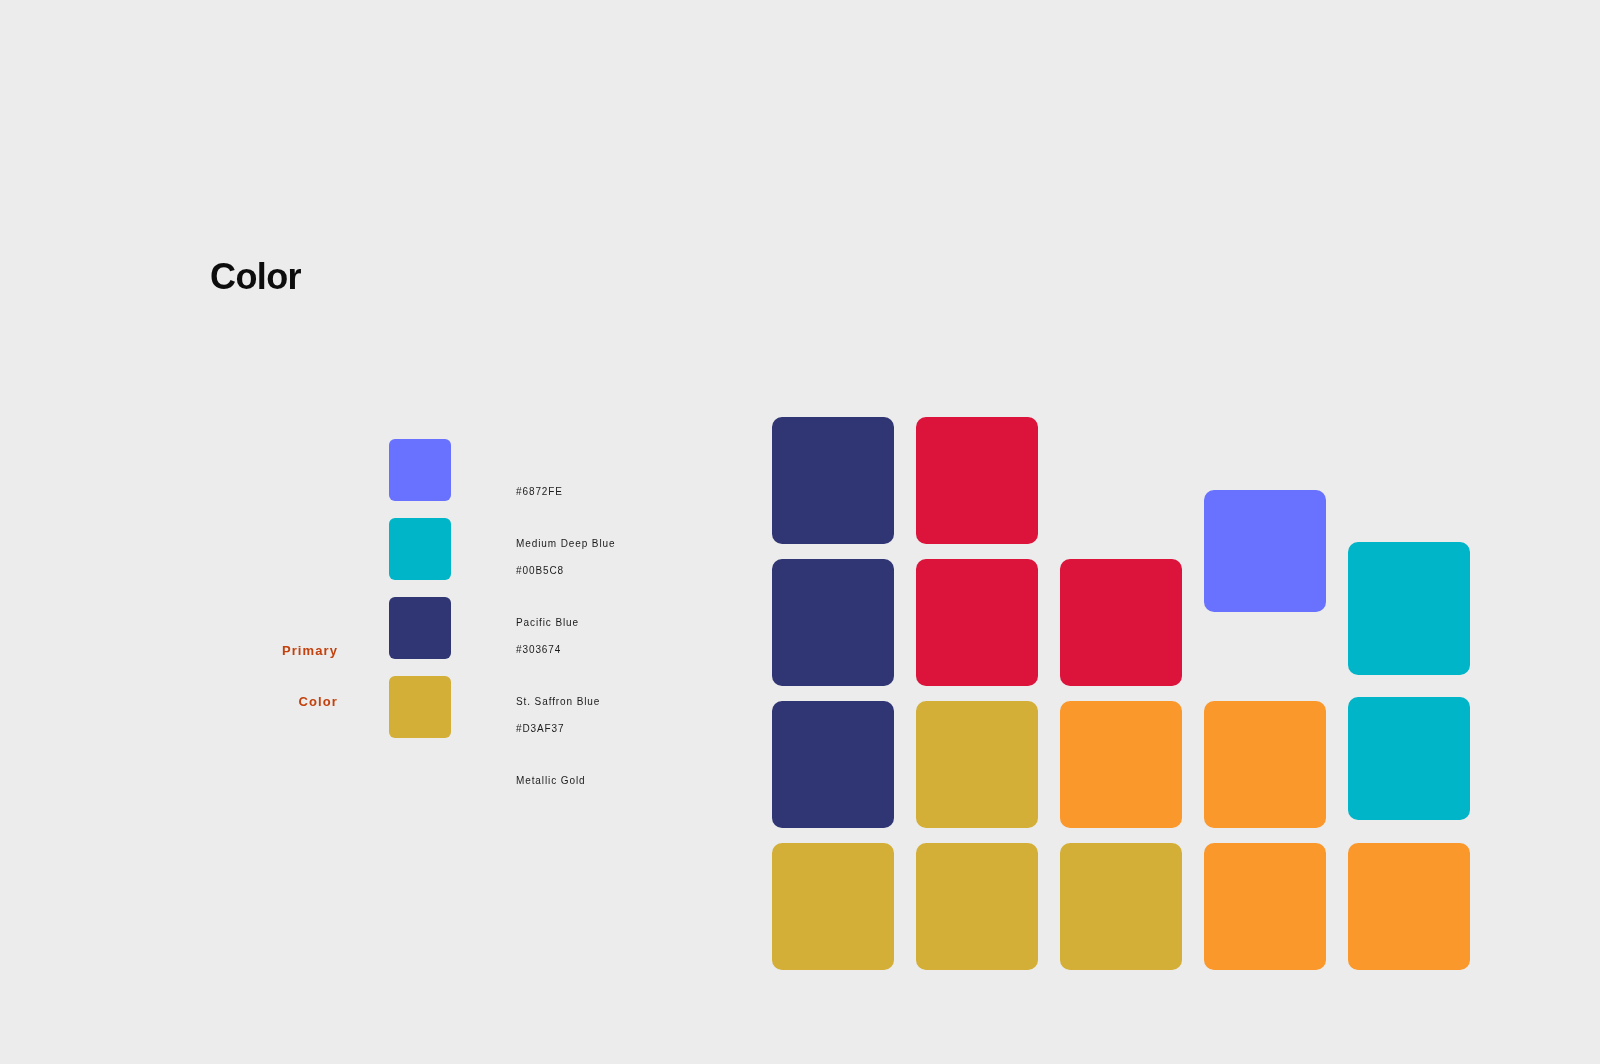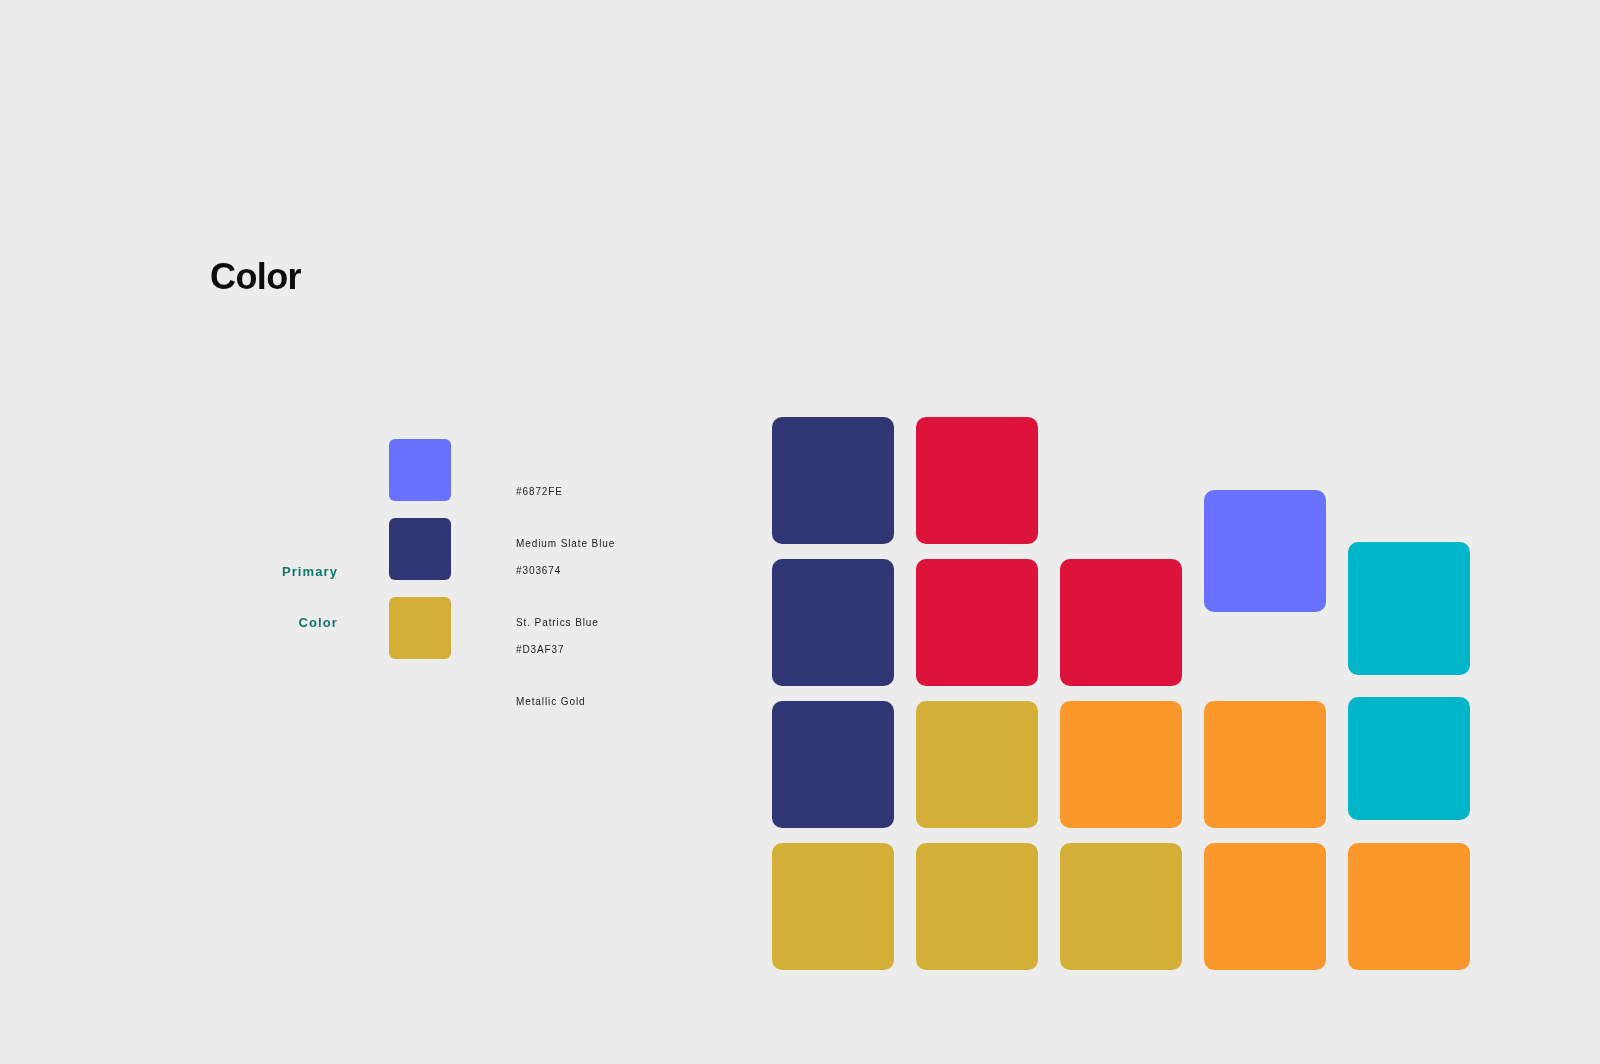--- a/index.html
+++ b/index.html
@@ -50,21 +50,21 @@
 
   .legend-group-label {
     position: absolute;
     left: 0;
     width: 127px;
     text-align: right;
     font-size: 13px;
     font-weight: bold;
     letter-spacing: 1.1px;
     line-height: 18px;
-    color: #0f766e;
+    color: #c2410c;
   }
 
   .legend-swatch {
     position: absolute;
     left: 145px;
     top: 0;
     width: 62px;
     height: 62px;
     border-radius: 6px;
   }
@@ -103,32 +103,39 @@
 
 <div class="page">
 
   <h1 class="page-title">Color</h1>
 
   <div class="legend">
       <div class="legend-row">
         <div class="legend-swatch" style="background: rgb(104, 114, 254);"></div>
         <div class="legend-text">
           <div class="legend-hex">#6872FE</div>
-          <div class="legend-name">Medium Slate Blue</div>
+          <div class="legend-name">Medium Deep Blue</div>
+        </div>
+      </div>
+      <div class="legend-row">
+        <div class="legend-swatch" style="background: rgb(0, 181, 200);"></div>
+        <div class="legend-text">
+          <div class="legend-hex">#00B5C8</div>
+          <div class="legend-name">Pacific Blue</div>
         </div>
       </div>
       <div class="legend-row">
         <div class="legend-group-label" style="top: 12px;">
           <div>Primary</div>
           <div>Color</div>
         </div>
         <div class="legend-swatch" style="background: rgb(48, 54, 116);"></div>
         <div class="legend-text">
           <div class="legend-hex">#303674</div>
-          <div class="legend-name">St. Patrics Blue</div>
+          <div class="legend-name">St. Saffron Blue</div>
         </div>
       </div>
       <div class="legend-row">
         <div class="legend-swatch" style="background: rgb(211, 175, 55);"></div>
         <div class="legend-text">
           <div class="legend-hex">#D3AF37</div>
           <div class="legend-name">Metallic Gold</div>
         </div>
       </div>
     </div>

